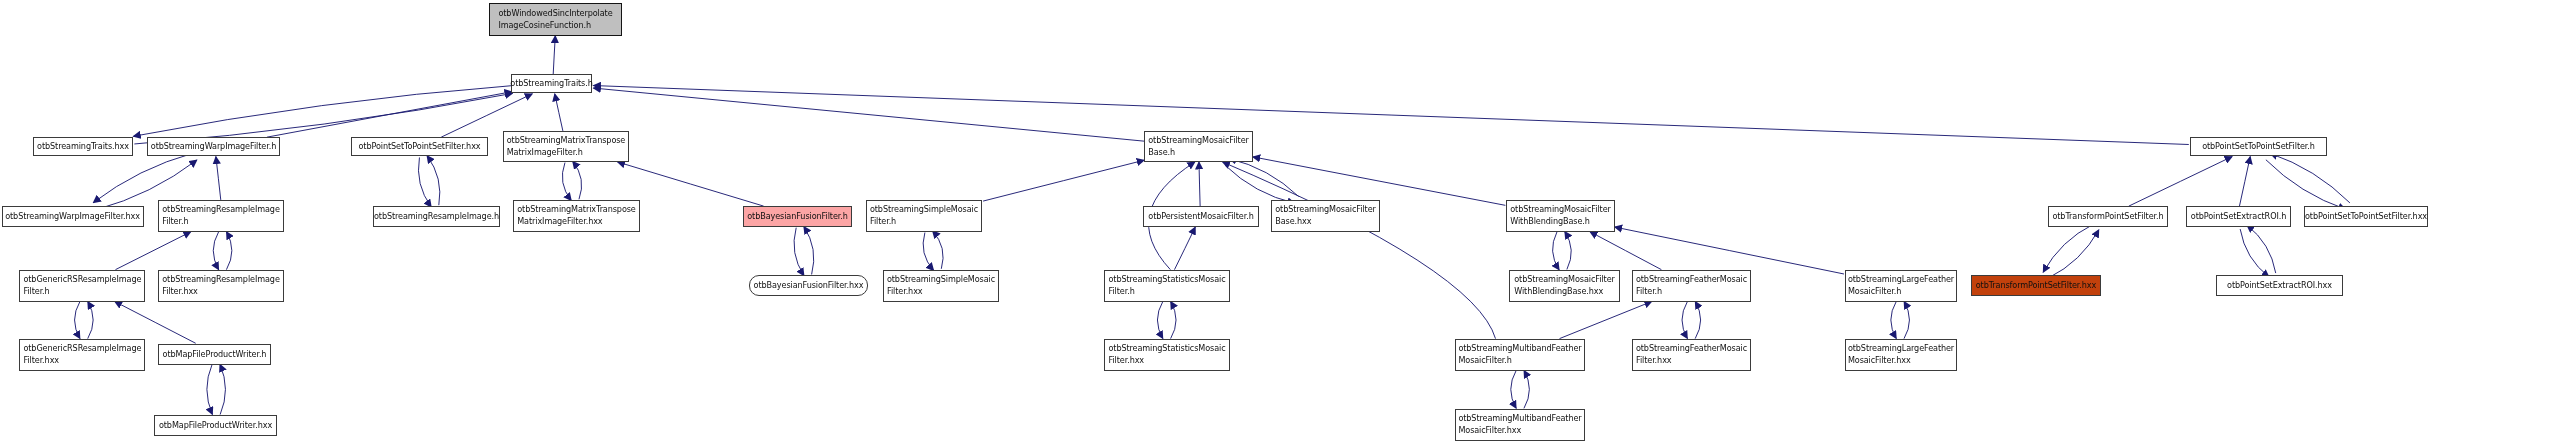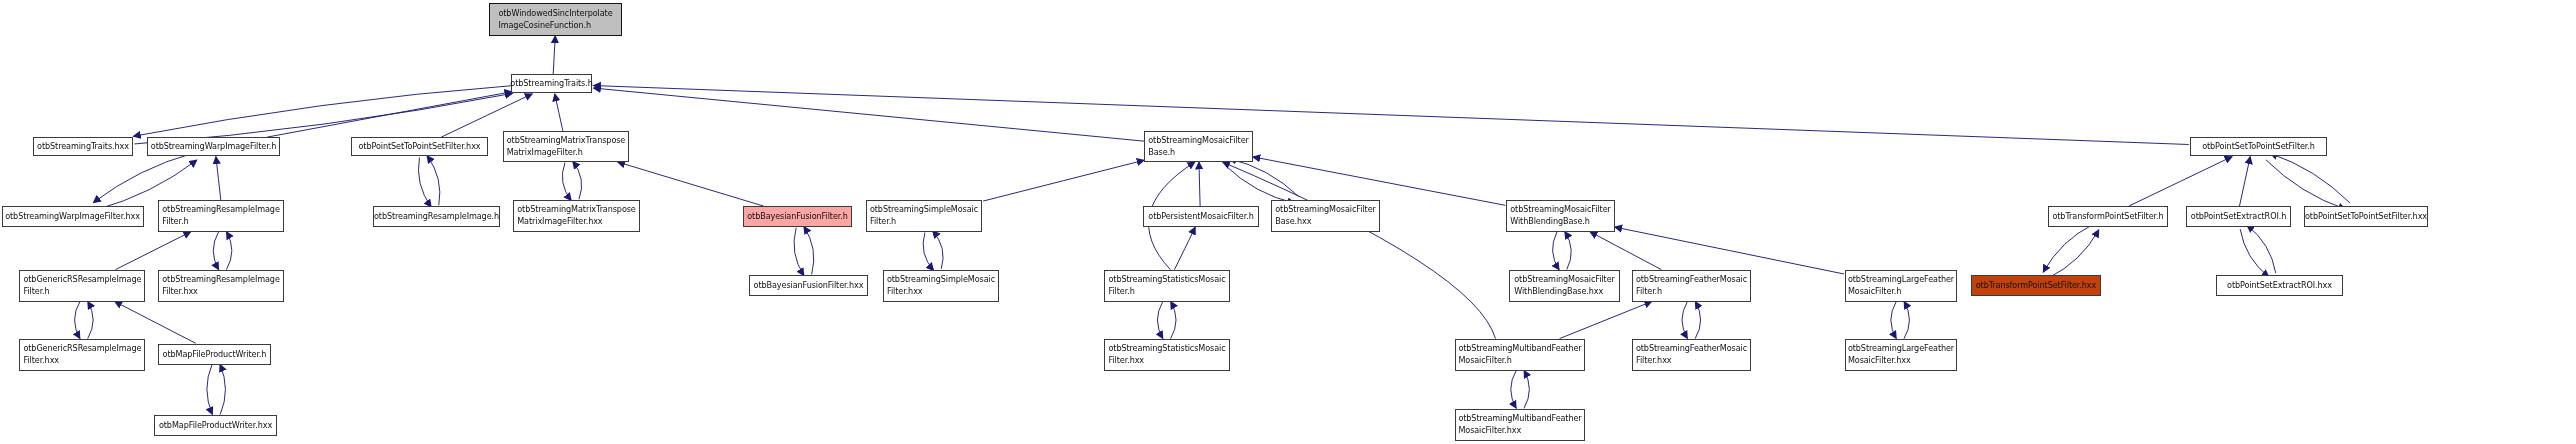--- a/index.html
+++ b/index.html
@@ -125,21 +125,21 @@
 Base.hxx</div>
     <div class="node" style="left: 1506px; top: 200px; width: 109px; height: 32px; background: rgb(255, 255, 255); border-color: rgb(59, 59, 59);">otbStreamingMosaicFilter
 WithBlendingBase.h</div>
     <div class="node" style="left: 2048px; top: 206px; width: 120px; height: 21px; background: rgb(255, 255, 255); border-color: rgb(59, 59, 59);">otbTransformPointSetFilter.h</div>
     <div class="node" style="left: 2186px; top: 206px; width: 105px; height: 21px; background: rgb(255, 255, 255); border-color: rgb(59, 59, 59);">otbPointSetExtractROI.h</div>
     <div class="node" style="left: 2304px; top: 206px; width: 124px; height: 21px; background: rgb(255, 255, 255); border-color: rgb(59, 59, 59);">otbPointSetToPointSetFilter.hxx</div>
     <div class="node" style="left: 19.4px; top: 270px; width: 126px; height: 32px; background: rgb(255, 255, 255); border-color: rgb(59, 59, 59);">otbGenericRSResampleImage
 Filter.h</div>
     <div class="node" style="left: 158px; top: 270px; width: 126px; height: 32px; background: rgb(255, 255, 255); border-color: rgb(59, 59, 59);">otbStreamingResampleImage
 Filter.hxx</div>
-    <div class="node" style="left: 749px; top: 275px; width: 119px; height: 21px; background: rgb(255, 255, 255); border-color: rgb(59, 59, 59);">otbBayesianFusionFilter.hxx</div>
+    <div class="node" style="left: 749px; top: 275px; width: 119px; height: 21px; background: rgb(255, 255, 255); border-color: rgb(59, 59, 59); border-radius: 10px;">otbBayesianFusionFilter.hxx</div>
     <div class="node" style="left: 883px; top: 270px; width: 116px; height: 32px; background: rgb(255, 255, 255); border-color: rgb(59, 59, 59);">otbStreamingSimpleMosaic
 Filter.hxx</div>
     <div class="node" style="left: 1104px; top: 270px; width: 126px; height: 32px; background: rgb(255, 255, 255); border-color: rgb(59, 59, 59);">otbStreamingStatisticsMosaic
 Filter.h</div>
     <div class="node" style="left: 1509px; top: 270px; width: 111px; height: 32px; background: rgb(255, 255, 255); border-color: rgb(59, 59, 59);">otbStreamingMosaicFilter
 WithBlendingBase.hxx</div>
     <div class="node" style="left: 1632px; top: 270px; width: 119px; height: 32px; background: rgb(255, 255, 255); border-color: rgb(59, 59, 59);">otbStreamingFeatherMosaic
 Filter.h</div>
     <div class="node" style="left: 1845px; top: 270px; width: 112px; height: 32px; background: rgb(255, 255, 255); border-color: rgb(59, 59, 59);">otbStreamingLargeFeather
 MosaicFilter.h</div>

